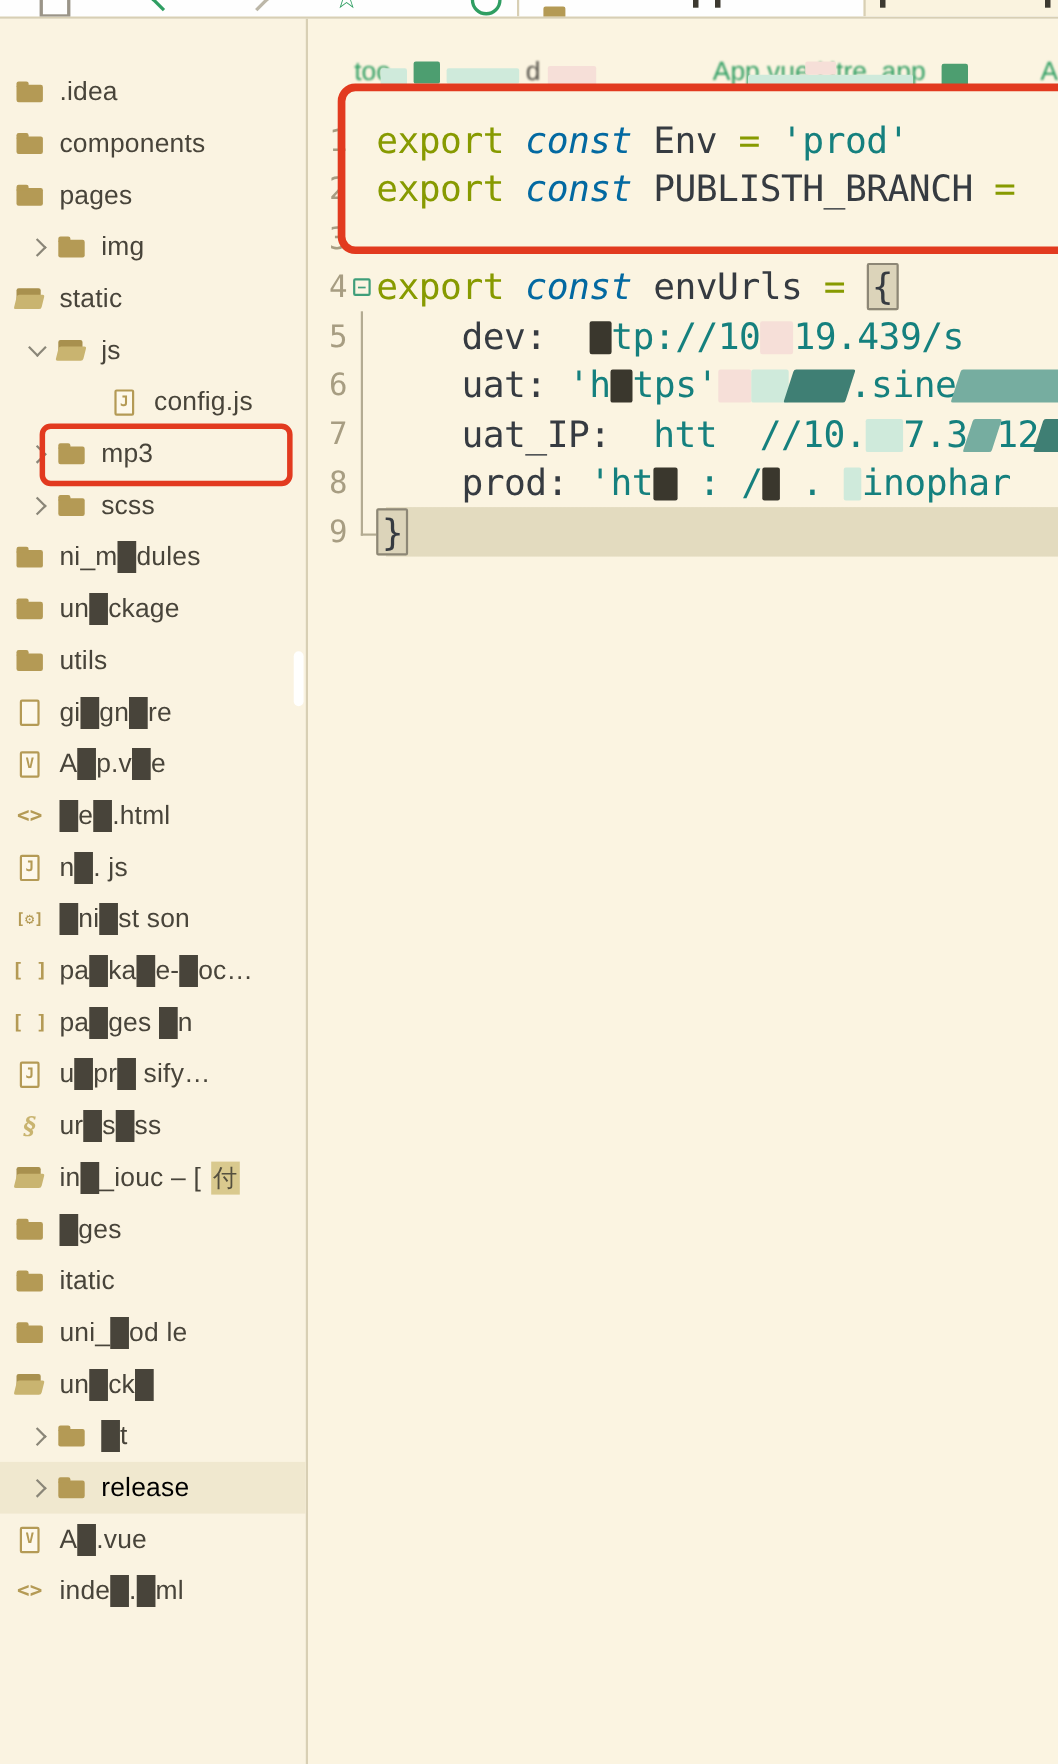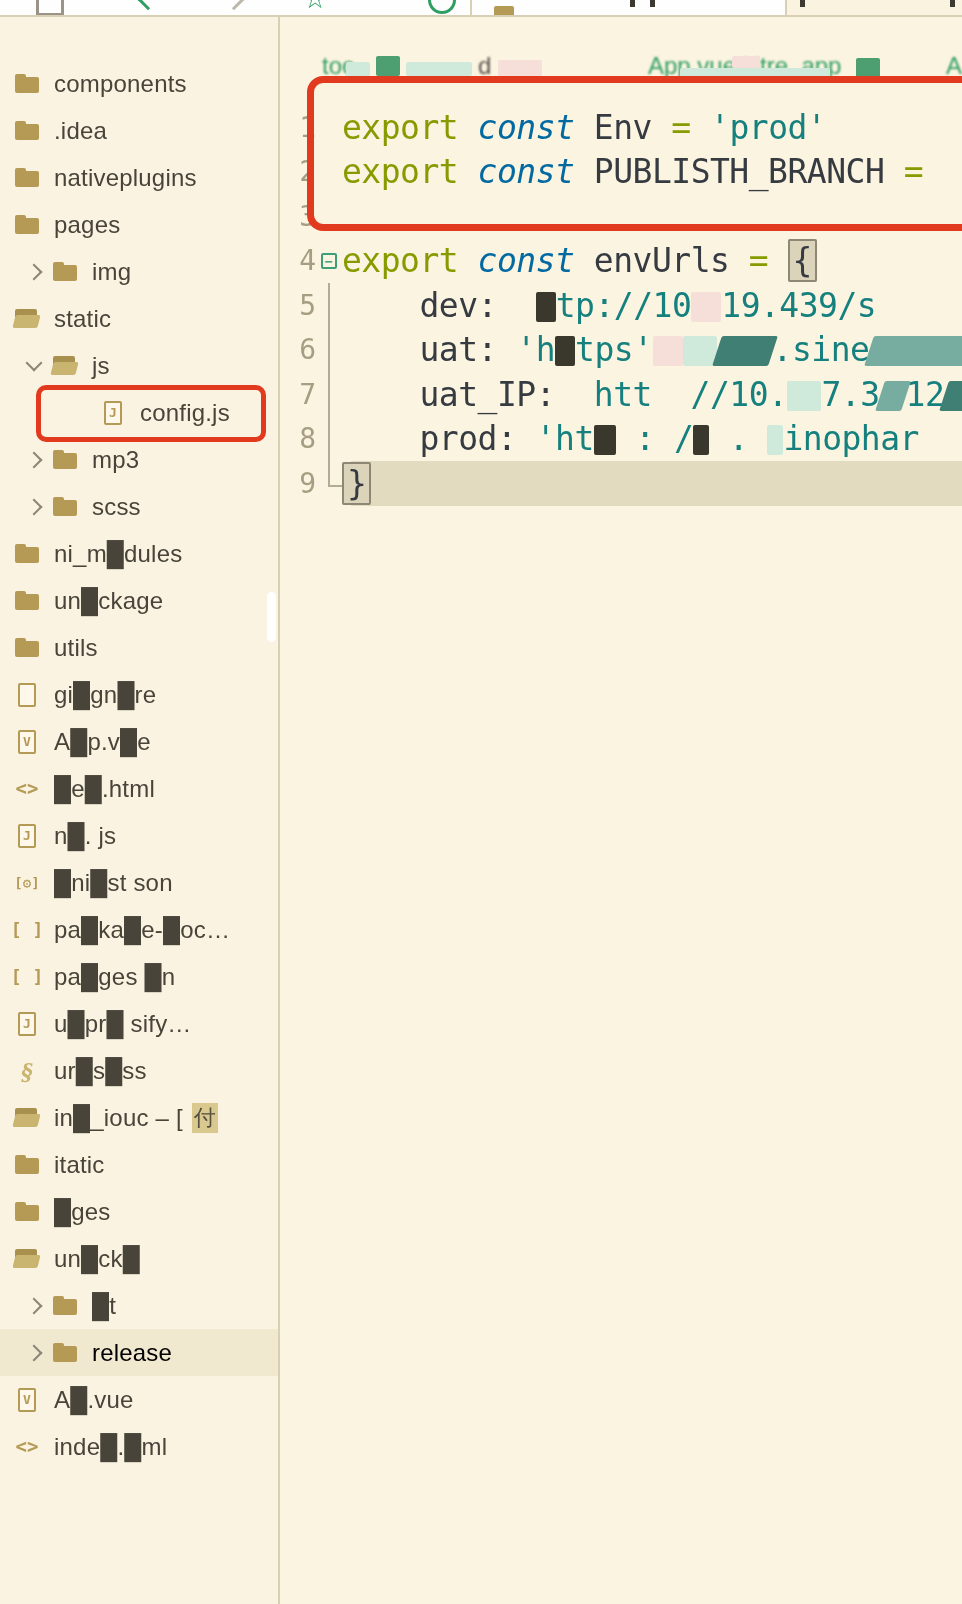--- a/index.html
+++ b/index.html
@@ -108,45 +108,45 @@
   <span class="vsep" style="left:470px"></span>
   <span class="frag folderfrag" style="left:494px"></span>
   <span class="vsep" style="left:785px"></span>
   <span id="ticks"><span class="frag tick" style="left: 630px;"></span><span class="frag tick" style="left: 650px;"></span><span class="frag tick" style="left: 800px;"></span><span class="frag tick" style="left: 950px;"></span></span>
 </div>
 
 <div class="main">
 
   <aside class="sidebar">
     <div id="tree">
+        <div class="row lvl0"><span class="ic folder"></span><span class="lbl">.idea</span></div>
         <div class="row lvl0"><span class="ic folder"></span><span class="lbl">components</span></div>
-        <div class="row lvl0"><span class="ic folder"></span><span class="lbl">.idea</span></div>
-        <div class="row lvl0"><span class="ic folder"></span><span class="lbl">nativeplugins</span></div>
         <div class="row lvl0"><span class="ic folder"></span><span class="lbl">pages</span></div>
         <div class="row lvl1"><span class="chev"></span><span class="ic folder"></span><span class="lbl">img</span></div>
         <div class="row lvl0"><span class="ic folder-open"></span><span class="lbl">static</span></div>
         <div class="row lvl1"><span class="chev down"></span><span class="ic folder-open"></span><span class="lbl">js</span></div>
         <div class="row lvl2"><span class="ic file-js boxed"><span class="glyph">J</span></span><span class="lbl">config.js</span></div>
         <div class="row lvl1"><span class="chev"></span><span class="ic folder"></span><span class="lbl">mp3</span></div>
         <div class="row lvl1"><span class="chev"></span><span class="ic folder"></span><span class="lbl">scss</span></div>
         <div class="row lvl0"><span class="ic folder"></span><span class="lbl">ni_m█dules</span></div>
         <div class="row lvl0"><span class="ic folder"></span><span class="lbl">un█ckage</span></div>
         <div class="row lvl0"><span class="ic folder"></span><span class="lbl">utils</span></div>
         <div class="row lvl0"><span class="ic file boxed"><span class="glyph"></span></span><span class="lbl">gi█gn█re</span></div>
         <div class="row lvl0"><span class="ic file-vue boxed"><span class="glyph">V</span></span><span class="lbl">A█p.v█e</span></div>
         <div class="row lvl0"><span class="ic file-html"><span class="glyph">&lt;&gt;</span></span><span class="lbl">█e█.html</span></div>
         <div class="row lvl0"><span class="ic file-js boxed"><span class="glyph">J</span></span><span class="lbl">n█. js</span></div>
         <div class="row lvl0"><span class="ic file-manifest"><span class="glyph">[⚙]</span></span><span class="lbl">█ni█st son</span></div>
         <div class="row lvl0"><span class="ic file-json"><span class="glyph">[ ]</span></span><span class="lbl">pa█ka█e-█oc…</span></div>
         <div class="row lvl0"><span class="ic file-json"><span class="glyph">[ ]</span></span><span class="lbl">pa█ges █n</span></div>
         <div class="row lvl0"><span class="ic file-js boxed"><span class="glyph">J</span></span><span class="lbl">u█pr█ sify…</span></div>
         <div class="row lvl0"><span class="ic file-scss"><span class="glyph">§</span></span><span class="lbl">ur█s█ss</span></div>
         <div class="row lvl0"><span class="ic folder-open"></span><span class="lbl">in█_iouc – [ </span><span class="hl">付</span></div>
+        <div class="row lvl0"><span class="ic folder"></span><span class="lbl">█ges</span></div>
         <div class="row lvl0"><span class="ic folder"></span><span class="lbl">itatic</span></div>
-        <div class="row lvl0"><span class="ic folder"></span><span class="lbl">█ges</span></div>
+        <div class="row lvl0"><span class="ic folder"></span><span class="lbl">uni_█od le</span></div>
         <div class="row lvl0"><span class="ic folder-open"></span><span class="lbl">un█ck█</span></div>
         <div class="row lvl1"><span class="chev"></span><span class="ic folder"></span><span class="lbl">█t</span></div>
         <div class="row lvl1 sel green"><span class="chev"></span><span class="ic folder"></span><span class="lbl">release</span></div>
         <div class="row lvl0"><span class="ic file-vue boxed"><span class="glyph">V</span></span><span class="lbl">A█.vue</span></div>
         <div class="row lvl0"><span class="ic file-html"><span class="glyph">&lt;&gt;</span></span><span class="lbl">inde█.█ml</span></div>
       </div>
     <div class="redbox box-config"></div>
     <div class="scrollthumb"></div>
   </aside>
 

